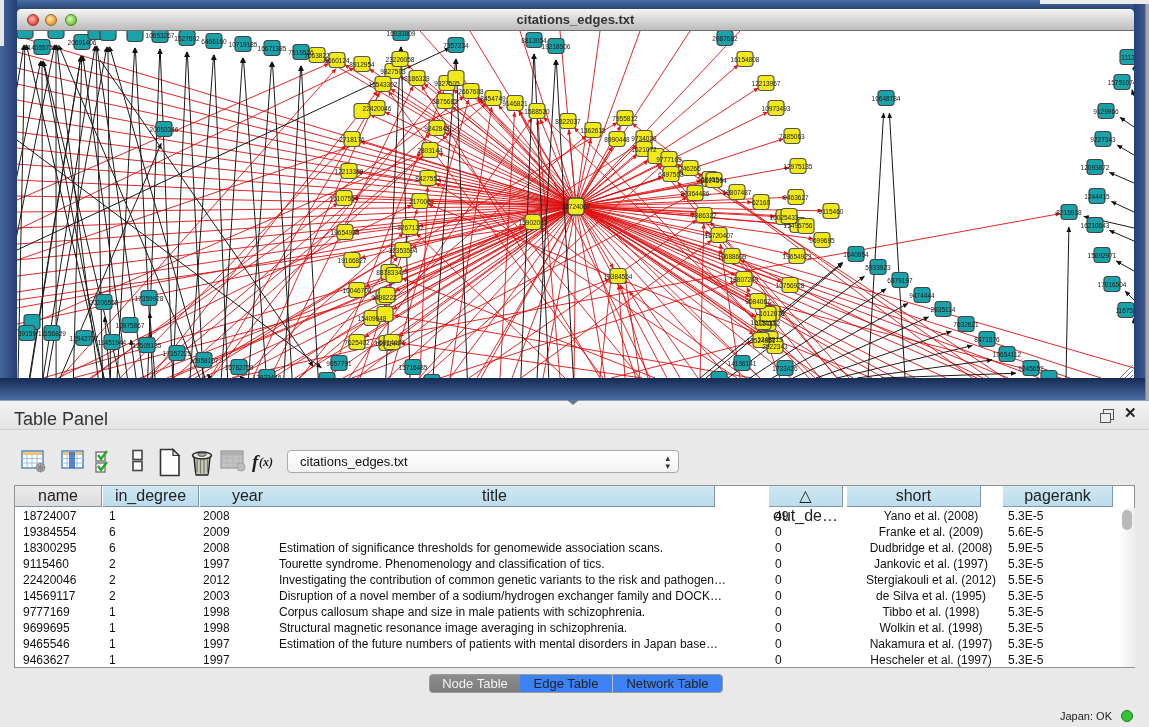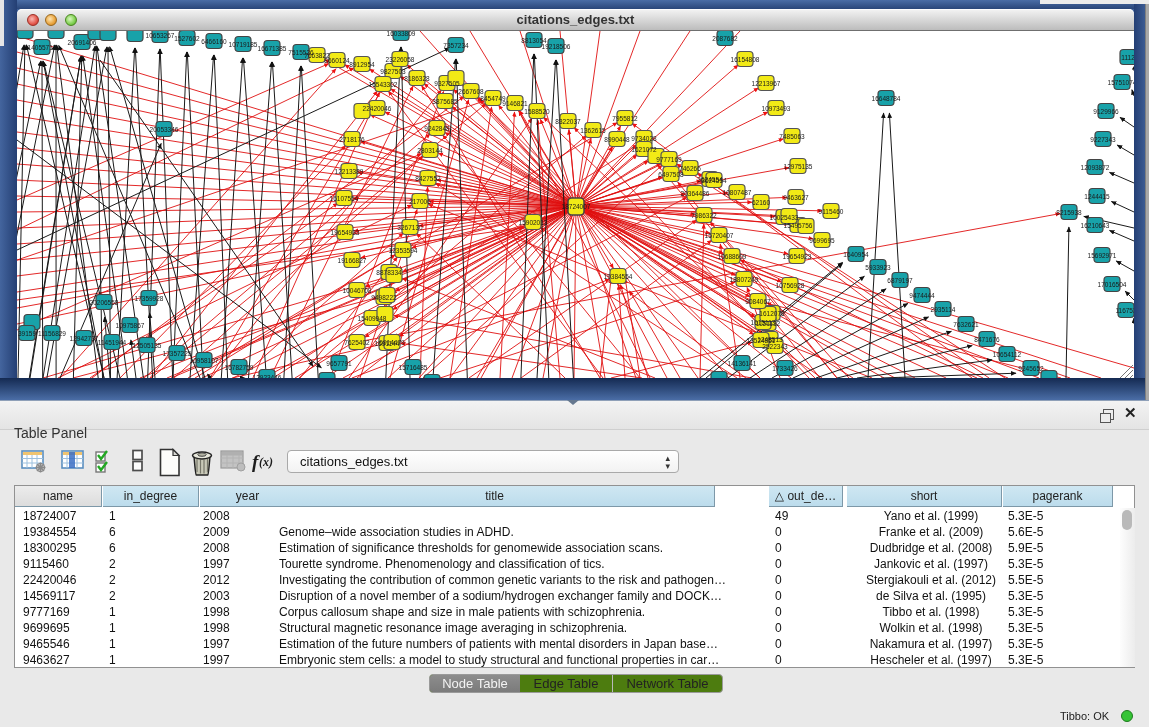--- a/index.html
+++ b/index.html
@@ -17,48 +17,48 @@
   background:linear-gradient(#f4f4f4,#cdcdcd 70%,#bcbcbc);border-bottom:1px solid #6f6f6f;
   box-shadow:inset 0 1px 0 #fdfdfd}
 #titlebar .t{position:absolute;left:0;right:0;top:3px;text-align:center;font-size:13px;font-weight:bold;color:#333}
 .tl{position:absolute;top:5px;width:12px;height:12px;border-radius:50%}
 .tl.r{left:10px;background:radial-gradient(circle at 4px 4px,#f8b8b2,#e4574b 60%,#b33228);border:0.5px solid #9d2e24}
 .tl.o{left:28px;background:radial-gradient(circle at 4px 4px,#fde5b2,#e9a33c 60%,#c07a1d);border:0.5px solid #99661b}
 .tl.g{left:48px;background:radial-gradient(circle at 4px 4px,#d9f6c0,#7ed04f 60%,#4f9e2a);border:0.5px solid #49851f}
 
 #panel{position:absolute;left:0;top:400px;width:1149px;height:327px;background:#e9e9e9;border-top:1px solid #8fa0b8}
 #ptitle{position:absolute;left:0;top:401px;width:1149px;height:29px;background:linear-gradient(#f3f3f3,#e4e4e4);border-bottom:1px solid #cfcfcf}
-#ptitle .t{position:absolute;left:14px;top:24px;font-size:14px;color:#333}
+#ptitle .t{position:absolute;left:14px;top:8px;font-size:18px;color:#333}
 #ptitle .fl{position:absolute;left:1103px;top:8px;width:11px;height:11px;border:1.5px solid #555}
 #ptitle .fl:before{content:"";position:absolute;left:-4px;top:3px;width:9px;height:8px;border:1.5px solid #555;background:#ececec}
 #ptitle .x{position:absolute;left:1124px;top:3px;font-size:15px;font-weight:bold;color:#222}
 .notch{position:absolute;left:567px;top:400px;width:12px;height:5px;background:#66788f;clip-path:polygon(0 0,100% 0,50% 100%)}
 
 #tbar{position:absolute;left:0;top:440px;width:1149px;height:42px}
 #combo{position:absolute;left:287px;top:10px;width:392px;height:23px;background:linear-gradient(#ffffff,#f2f2f2);border:1px solid #a9a9a9;border-radius:4px;font-size:13px;color:#111;line-height:21px;padding-left:12px}
 #combo .arr{position:absolute;right:8px;top:3px;font-size:9px;color:#333;line-height:8px}
 
 #tbl{position:absolute;left:14px;top:485px;width:1121px;height:183px;background:#fff;border:1px solid #919191}
 #thead{position:absolute;left:0;top:0;height:21px;width:1078px}
-.th{position:absolute;top:0;height:21px;background:linear-gradient(#cfe7f2,#bcdcec);border-right:1px solid #7d98a8;border-bottom:1px solid #7d98a8;font-size:12px;color:#222;text-align:center;line-height:20px}
+.th{position:absolute;top:0;height:21px;background:linear-gradient(#cfe7f2,#bcdcec);border-right:1px solid #7d98a8;border-bottom:1px solid #7d98a8;font-size:16px;color:#222;text-align:center;line-height:20px}
 .th.sel{background:linear-gradient(#ececec,#dcdcdc)}
 #rows{position:absolute;left:0;top:22px;width:1078px;font-size:12px;color:#111}
 .tr{position:relative;height:16px;line-height:16px;white-space:nowrap}
 .tr div{position:absolute;top:0;overflow:hidden}
 .c0{left:8px;width:80px}
 .c1{left:94px;width:90px}
 .c2{left:188px;width:70px}
 .c3{left:264px;width:490px}
 .c4{left:760px;width:66px}
 .c5{left:838px;width:156px;text-align:center}
 .c6{left:993px;width:93px}
 #sbar{position:absolute;left:1105px;top:22px;width:15px;height:159px;background:linear-gradient(90deg,#fdfdfd,#ececec)}
 #sbar .th1{position:absolute;left:2px;top:2px;width:10px;height:20px;border-radius:5px;background:#b9b9b9}
 
-#tabs{position:absolute;left:429px;top:674px;height:19px;border:1px solid #9a9a9a;border-radius:4px;background:#4d7c0f;font-size:13px;color:#222}
+#tabs{position:absolute;left:429px;top:674px;height:19px;border:1px solid #9a9a9a;border-radius:4px;background:#3b82f6;font-size:13px;color:#222}
 #tabs span{display:inline-block;height:17px;line-height:17px;text-align:center;vertical-align:top}
 #tabs .on{background:linear-gradient(#8d8d8d,#7b7b7b);color:#f3f3f3;border-radius:3px 0 0 3px}
 #tabs .sep{width:0;padding:0;border-left:1px solid #b9b9b9;height:17px}
 
 #mem{position:absolute;left:1060px;top:710px;font-size:11px;color:#222}
 #memdot{position:absolute;left:1121px;top:710px;width:12px;height:12px;border-radius:50%;background:#35c435;border:1px solid #1f7a1f}
 </style></head><body>
 <div id="stage">
   <div id="desk">
     <div class="shTop"></div>
@@ -717,37 +717,36 @@
     </svg>
     <div id="combo">citations_edges.txt<div class="arr">▴<br>▾</div></div>
   </div>
   <div id="tbl">
     <div id="thead">
       <div class="th sel" style="left:0;width:87px">name</div>
       <div class="th" style="left:88px;width:96px">in_degree</div>
       <div class="th" style="left:185px;width:96px">year</div>
       <div class="th" style="left:260px;width:440px">title</div>
       <div class="th" style="left:754px;width:74px">△ out_de…</div>
-      <div class="th" style="left:832px;width:155px">short</div>
+      <div class="th" style="left:832px;width:134px">short</div>
       <div class="th" style="left:988px;width:110px">pagerank</div>
     </div>
     <div id="rows">
 <div class="tr">
           <div class="c0">18724007</div>
           <div class="c1">1</div>
           <div class="c2">2008</div>
           <div class="c4">49</div>
-          <div class="c5">Yano et al. (1999)</div>
+          <div class="c5">Yano et al. (2008)</div>
           <div class="c6">5.3E-5</div>
         </div>
 <div class="tr">
           <div class="c0">19384554</div>
           <div class="c1">6</div>
           <div class="c2">2009</div>
-          <div class="c3">Genome–wide association studies in ADHD.</div>
           <div class="c4">0</div>
           <div class="c5">Franke et al. (2009)</div>
           <div class="c6">5.6E-5</div>
         </div>
 <div class="tr">
           <div class="c0">18300295</div>
           <div class="c1">6</div>
           <div class="c2">2008</div>
           <div class="c3">Estimation of significance thresholds for genomewide association scans.</div>
           <div class="c4">0</div>
@@ -805,25 +804,24 @@
           <div class="c2">1997</div>
           <div class="c3">Estimation of the future numbers of patients with mental disorders in Japan base…</div>
           <div class="c4">0</div>
           <div class="c5">Nakamura et al. (1997)</div>
           <div class="c6">5.3E-5</div>
         </div>
 <div class="tr">
           <div class="c0">9463627</div>
           <div class="c1">1</div>
           <div class="c2">1997</div>
-          <div class="c3">Embryonic stem cells: a model to study structural and functional properties in car…</div>
           <div class="c4">0</div>
           <div class="c5">Hescheler et al. (1997)</div>
           <div class="c6">5.3E-5</div>
         </div>
     </div>
     <div id="sbar">
         <div class="th1"></div>
       </div>
   </div>
   <div id="tabs"><span class="on" style="width:90px">Node Table</span><span style="width:92px">Edge Table</span><span class="sep"></span><span style="width:109px">Network Table</span></div>
-  <div id="mem">Tibbo: OK</div>
+  <div id="mem">Japan: OK</div>
     <div id="memdot"></div>
 </div>
 </body></html>

